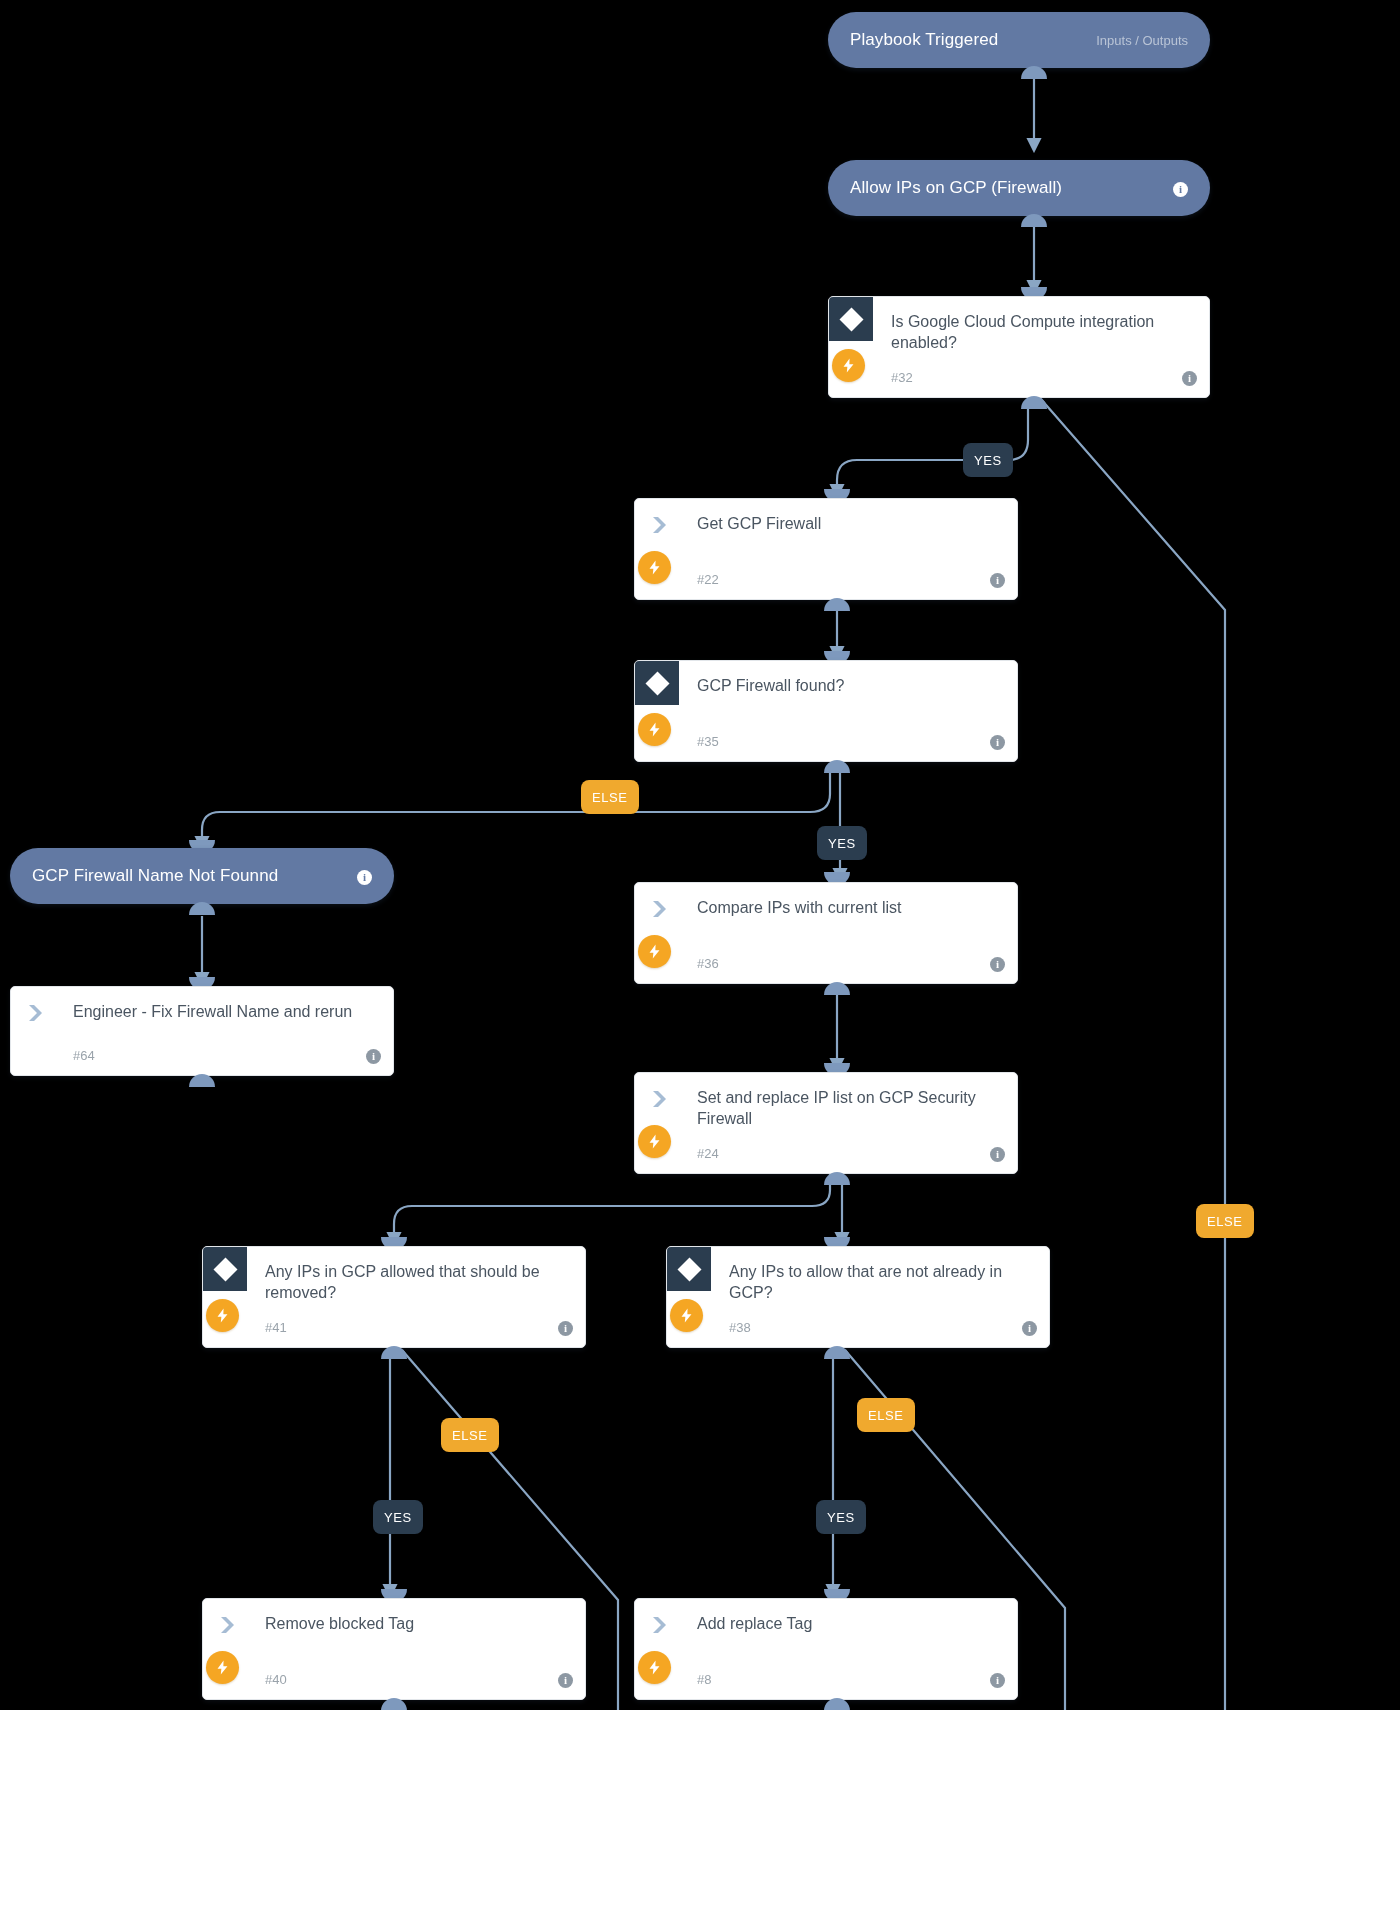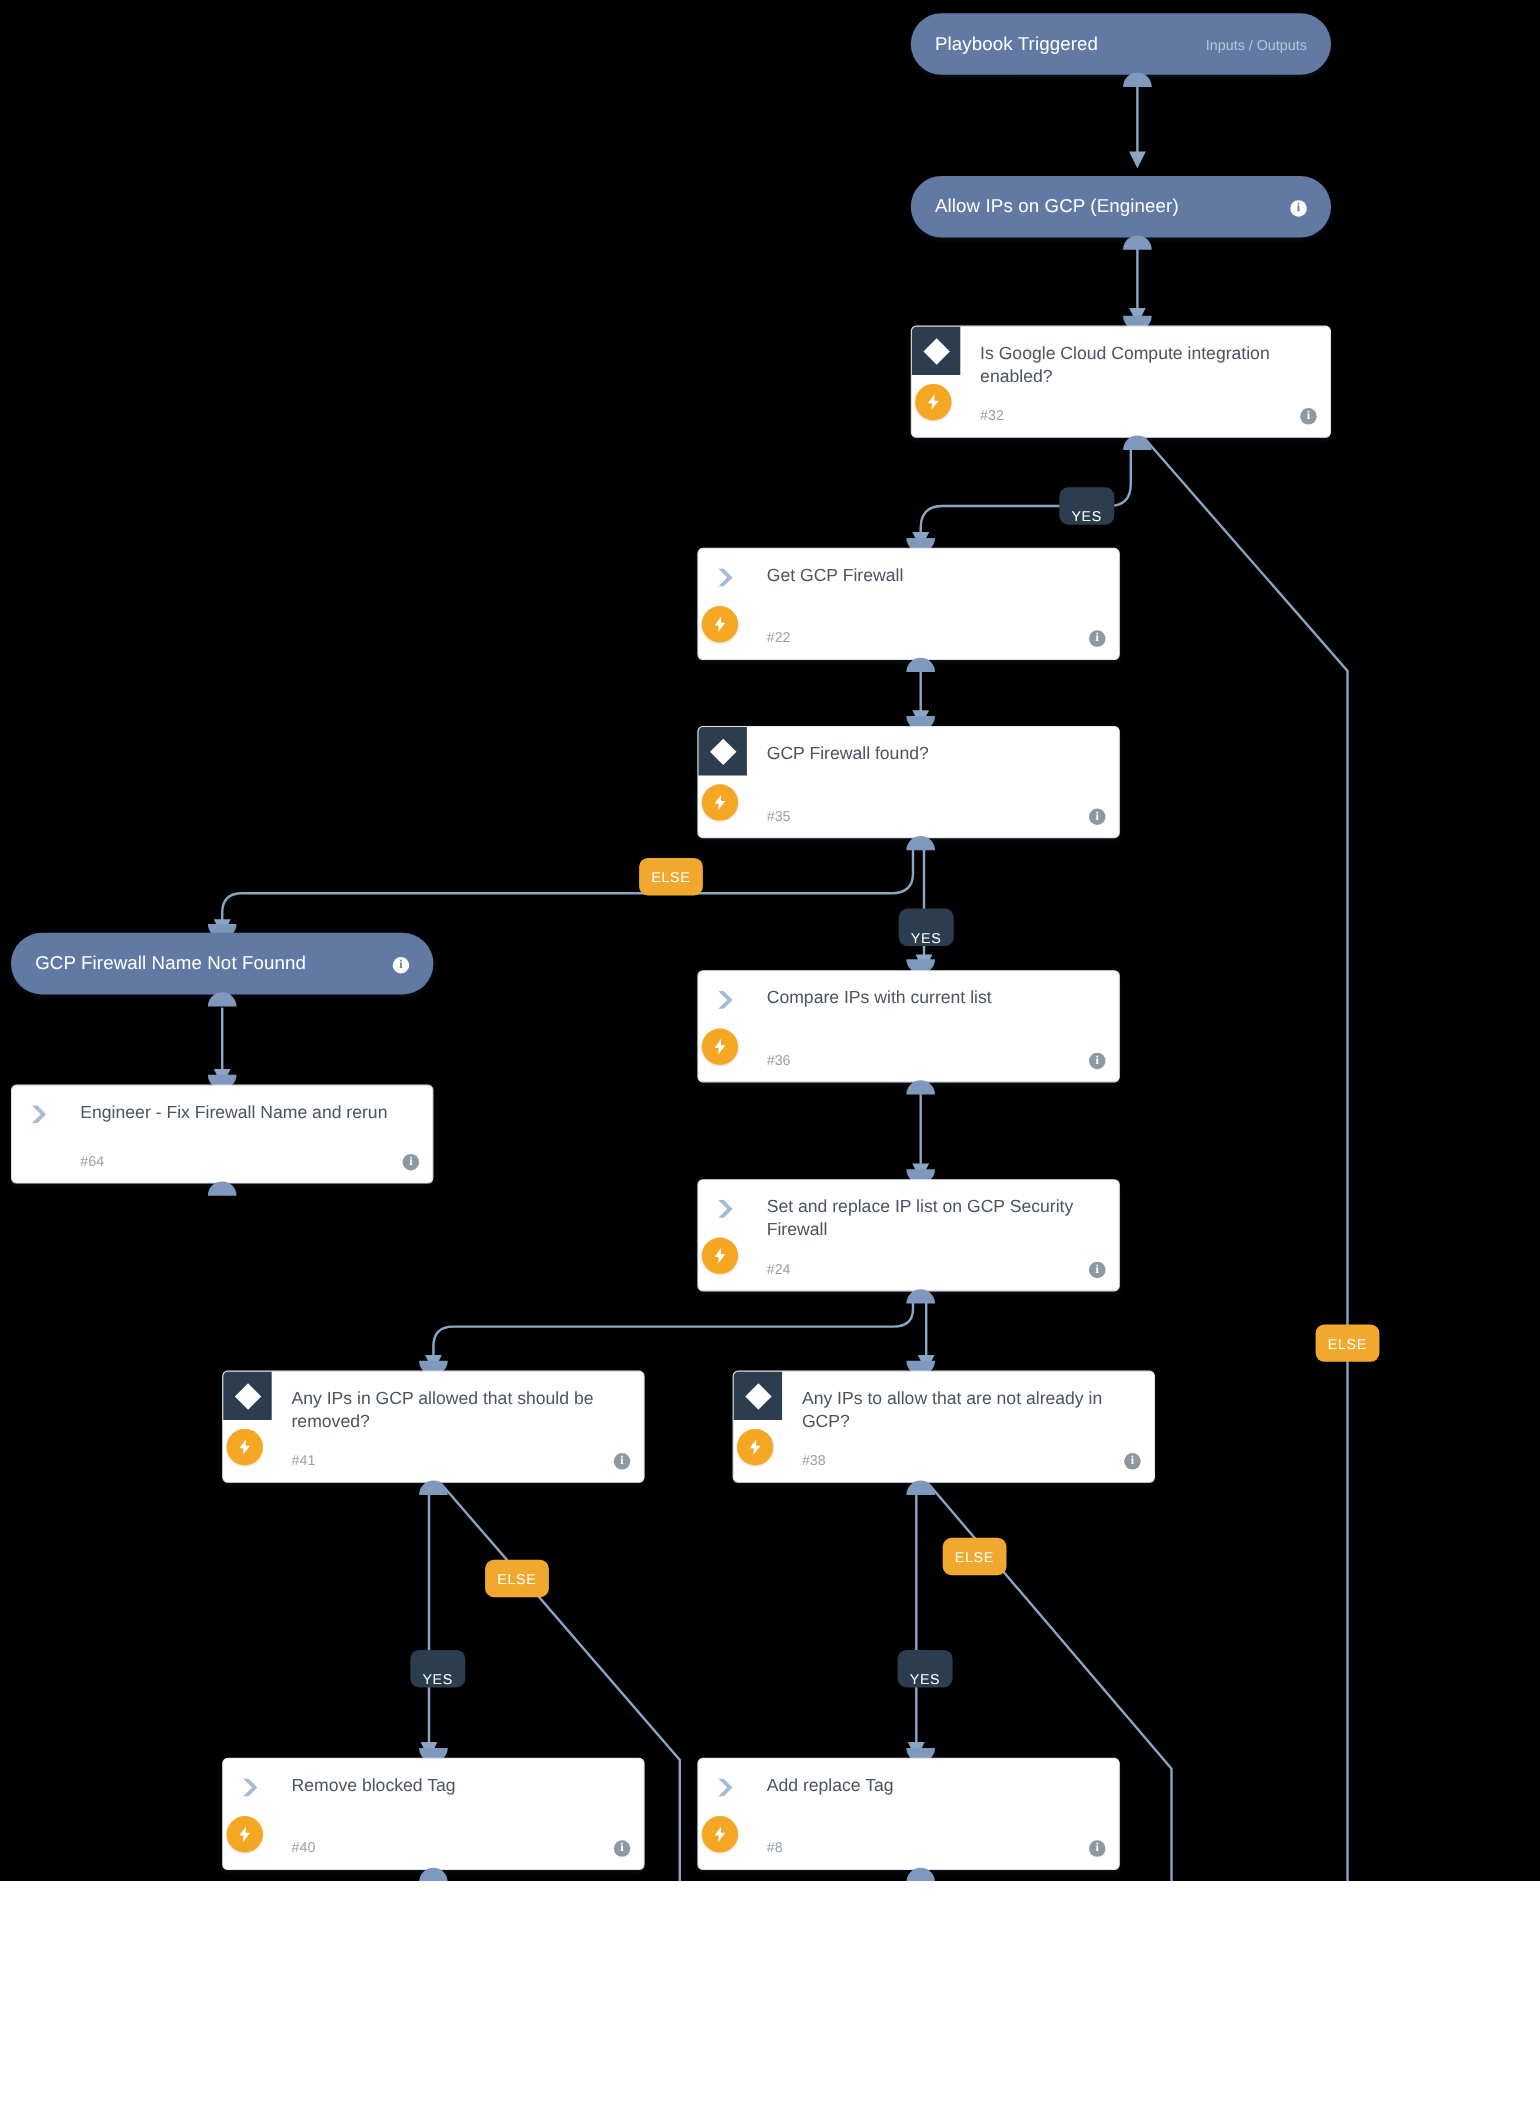--- a/index.html
+++ b/index.html
@@ -161,21 +161,21 @@
     min-width: 46px;
     border-radius: 8px;
     display: flex;
     align-items: center;
     justify-content: center;
     font-size: 13px;
     letter-spacing: .6px;
     color: #ffffff;
     padding: 0 11px;
   }
-  .badge.yes { background: #2b3d4f; align-items: flex-end; }
+  .badge.yes { background: #2b3d4f; }
   .badge.els { background: #f0a92e; }
 
   
   .anchor {
     position: absolute;
     width: 26px;
     height: 13px;
     background: #7e99bd;
   }
   .anchor.top   { border-radius: 0 0 13px 13px; }
@@ -235,21 +235,21 @@
   </svg>
 
   <div class="pill" style="left:828px; top:12px; width:382px; height:56px;">
     <span class="pill-title">Playbook Triggered</span>
     <span class="pill-sub">Inputs / Outputs</span>
   </div>
   <div class="anchor bot" style="left:1021px; top:66px;"></div>
 
   <div class="anchor top" style="left:1021px; top:185px;"></div>
   <div class="pill" style="left:828px; top:160px; width:382px; height:56px;">
-    <span class="pill-title">Allow IPs on GCP (Engineer)</span>
+    <span class="pill-title">Allow IPs on GCP (Firewall)</span>
     <span class="pill-info">
       <span class="info-ico">i</span>
     </span>
   </div>
   <div class="anchor bot" style="left:1021px; top:214px;"></div>
 
   <div class="anchor top" style="left:1021px; top:287px;"></div>
   <div class="card" style="left:828px; top:296px; width:382px; height:102px;">
     <div class="card-body">
       <div class="cond-glyph">

